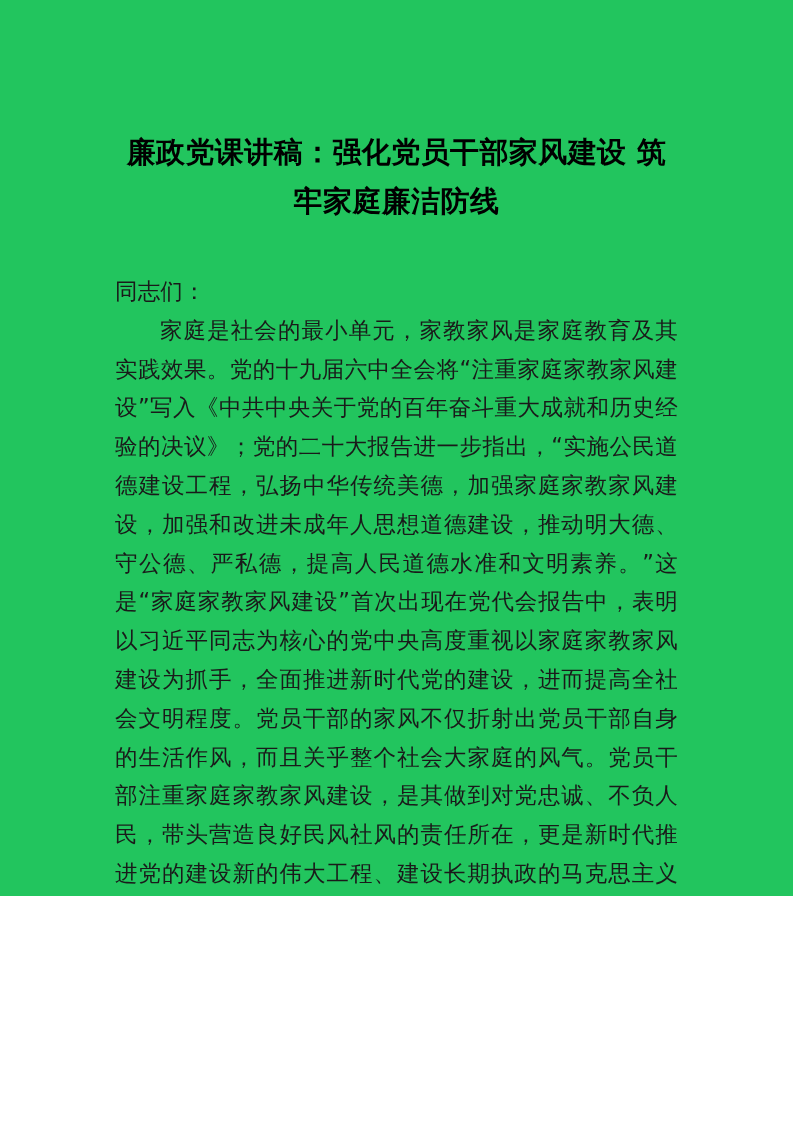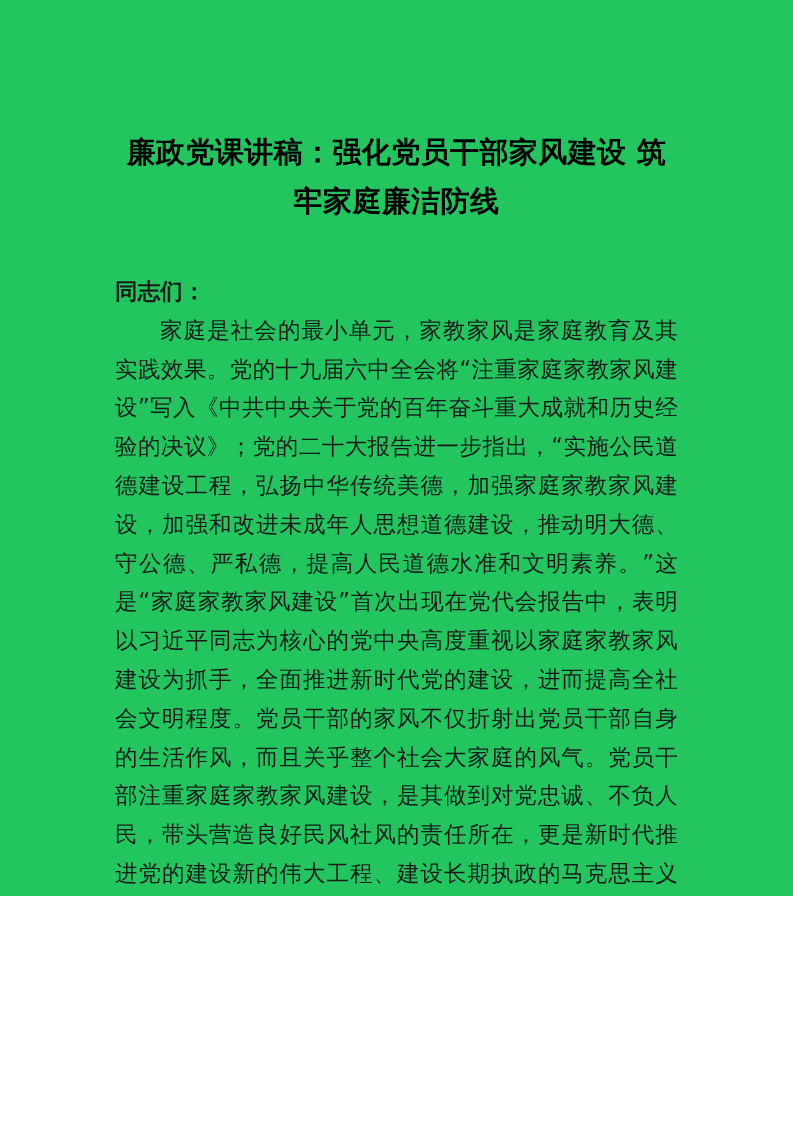--- a/index.html
+++ b/index.html
@@ -53,21 +53,20 @@
     color: #1a1a1a;
     margin: 0;
     text-align: justify;
     text-justify: inter-character;
     word-break: break-all;
     letter-spacing: 0.15px;
   }
 
   .para.salutation {
     text-indent: 0;
-    font-weight: bold;
   }
 
   .para.indent {
     text-indent: 2em;
   }
 </style>
 </head>
 <body>
 
 <div class="page">

